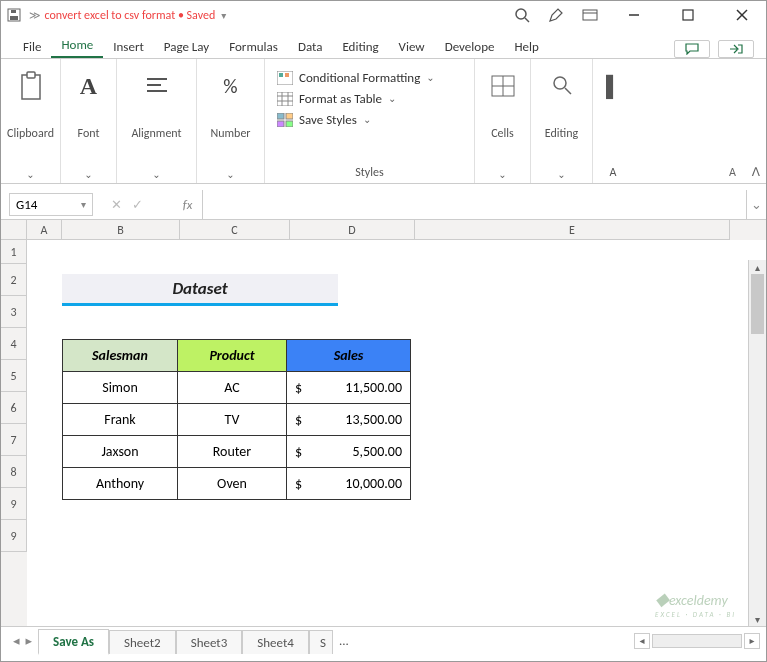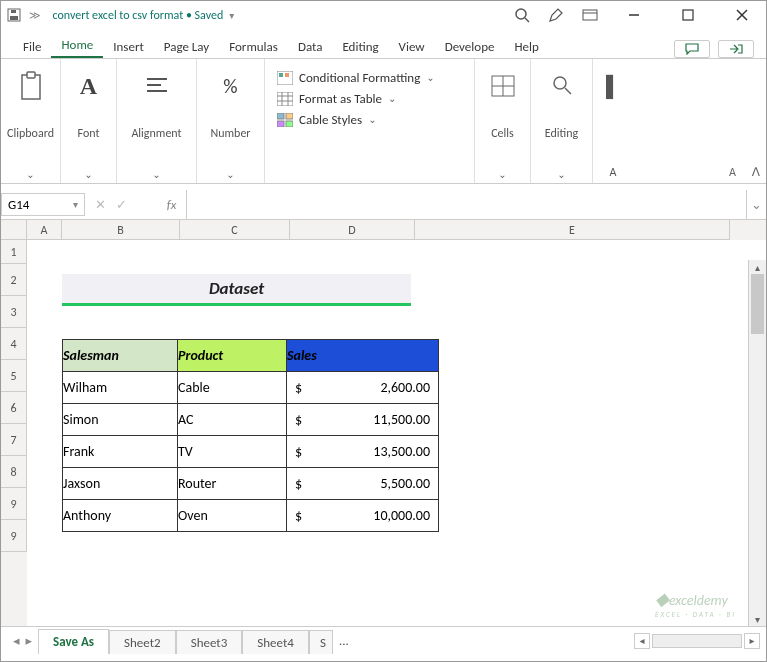--- a/index.html
+++ b/index.html
@@ -1,21 +1,21 @@
 <!DOCTYPE html>
 <html><head>
 <meta charset="utf-8">
 <style>
 * { box-sizing: border-box; margin: 0; padding: 0; font-family: "Segoe UI", Calibri, sans-serif; }
 body { background: #fff; width: 767px; height: 662px; overflow: hidden; position: relative; border: 1px solid #999; }
 
 
 .titlebar { height: 28px; background: #fff; display: flex; align-items: center; padding: 0 6px; font-size: 12px; color: #444; }
 .titlebar .left-icons { display: flex; gap: 8px; align-items: center; }
-.titlebar .filename { margin-left: 12px; color: #0f766e; }
+.titlebar .filename { margin-left: 4px; color: #ef4444; }
 .titlebar .right-icons { margin-left: auto; display: flex; gap: 18px; align-items: center; }
 .win-btn { width: 36px; height: 24px; display: flex; align-items: center; justify-content: center; color: #333; }
 
 
 .menubar { height: 30px; background: #fff; display: flex; align-items: flex-end; padding: 0 12px; border-bottom: 1px solid #ccc; font-size: 13px; }
 .menubar .tab { padding: 6px 10px 4px; color: #3a3a3a; cursor: pointer; }
 .menubar .tab.active { color: #217346; border-bottom: 2px solid #217346; font-weight: 500; }
 .menubar .right { margin-left: auto; display: flex; gap: 8px; }
 .menubar .rbtn { border: 1px solid #ccc; padding: 2px 10px; border-radius: 2px; color: #217346; font-size: 13px; }
 
@@ -26,46 +26,46 @@
 .ribbon-group .glabel { font-size: 12px; color: #555; padding-bottom: 2px; }
 .ribbon-group .drop { font-size: 10px; color: #666; margin-top: 2px; }
 .styles-group { padding: 8px 12px 2px; display: flex; flex-direction: column; justify-content: flex-start; flex: 0 0 auto; border-right: 1px solid #e0e0e0; }
 .styles-group .row { display: flex; align-items: center; gap: 6px; font-size: 13px; color: #333; padding: 3px 0; cursor: pointer; }
 .styles-group .glabel { text-align: center; font-size: 12px; color: #555; margin-top: auto; padding-bottom: 2px; }
 .ribbon-collapse { position: absolute; right: 6px; bottom: 4px; font-size: 12px; color: #666; cursor: pointer; }
 .ribbon-a { position: absolute; right: 30px; bottom: 4px; font-size: 12px; color: #666; }
 
 
 .fbar { height: 30px; display: flex; align-items: center; border-bottom: 1px solid #ccc; font-size: 13px; margin-top: 6px;}
-.namebox { width: 84px; border: 1px solid #ccc; margin: 0 0; padding: 3px 6px; display: flex; justify-content: space-between; align-items: center; background: #fff; }
+.namebox { width: 84px; border: 1px solid #ccc; margin: 0 8px; padding: 3px 6px; display: flex; justify-content: space-between; align-items: center; background: #fff; }
 .fx-btns { display: flex; gap: 10px; padding: 0 10px; color: #888; align-items: center; }
 .fx-input { flex: 1; border-left: 1px solid #ccc; height: 100%; display: flex; align-items: center; padding-left: 8px; }
 .fx-drop { width: 20px; text-align: center; color: #888; border-left: 1px solid #ccc; height: 100%; display:flex; align-items:center; justify-content:center;}
 
 
 .grid-wrap { position: relative; height: 386px; display: flex; }
 .col-headers { display: flex; height: 20px; background: #f3f2f1; font-size: 12px; color: #555; }
 .rowhead-space { width: 26px; border-right: 1px solid #ccc; border-bottom: 1px solid #ccc; background:#f3f2f1;}
 .colhead { border-right: 1px solid #ccc; border-bottom: 1px solid #ccc; display: flex; align-items: center; justify-content: center; }
 .row-headers { width: 26px; background: #f3f2f1; }
 .rowhead { height: 32px; border-bottom: 1px solid #ccc; border-right: 1px solid #ccc; font-size: 12px; color: #555; display: flex; align-items: center; justify-content: center; }
 .rowhead.r1 { height: 24px; }
 .cells { position: relative; flex: 1; background: #fff; }
 .cells::after { content:""; position:absolute; left:0; top:0; right:0; bottom:0; background:
   repeating-linear-gradient(to right, transparent 0, transparent 140px, #eee 140px, #eee 141px); opacity:0;}
 
 
 .sheet-table { position: absolute; left: 35px; top: 34px; }
-.title-cell { width: 349px; height: 32px; background: #f0f0f5; border-bottom: 3px solid #22c55e; text-align: center; font-weight: bold; font-size: 17px; font-style: italic; font-family: Calibri, sans-serif; line-height: 30px; color: #222;}
+.title-cell { width: 276px; height: 32px; background: #f0f0f5; border-bottom: 3px solid #0ea5e9; text-align: center; font-weight: bold; font-size: 17px; font-style: italic; font-family: Calibri, sans-serif; line-height: 30px; color: #222;}
 .data-table { margin-top: 33px; border-collapse: collapse; }
-.data-table th, .data-table td { border: 1px solid #333; height: 32px; font-size: 14px; text-align: left; }
+.data-table th, .data-table td { border: 1px solid #333; height: 32px; font-size: 14px; text-align: center; }
 .data-table th { font-weight: bold; font-style: italic; }
 .th-s { background: #d4e6c8; width: 115px; }
 .th-p { background: #bef264; width: 109px; }
-.th-v { background: #1d4ed8; width: 152px; }
+.th-v { background: #3b82f6; width: 124px; }
 .data-table td.sales { text-align: left; padding: 0 8px; }
 .data-table td.sales .cur { float: left; }
 .data-table td.sales .amt { float: right; }
 
 .vscroll { position: absolute; right: 0; top: 20px; bottom: 0; width: 18px; background: #f0f0f0; border-left: 1px solid #ccc; }
 .vscroll .thumb { position: absolute; top: 14px; left: 2px; right: 2px; height: 60px; background: #c8c8c8; }
 .vscroll .arr { position: absolute; left: 0; right: 0; height: 14px; display:flex; align-items:center; justify-content:center; font-size:10px; color:#666;}
 
 
 .sheettabs { height: 28px; border-top: 1px solid #ccc; display: flex; align-items: center; font-size: 13px; background: #fff; padding: 0 6px; }
@@ -212,23 +212,24 @@
       <span>Format as Table</span>
       <span style="font-size:10px;color:#666;">⌄</span>
     </div>
     <div class="row">
       <svg width="16" height="14">
           <rect x="0" y="0" width="7" height="6" fill="#8bc" stroke="#888"></rect>
           <rect x="9" y="0" width="7" height="6" fill="#fc8" stroke="#888"></rect>
           <rect x="0" y="8" width="7" height="6" fill="#c8f" stroke="#888"></rect>
           <rect x="9" y="8" width="7" height="6" fill="#8f8" stroke="#888"></rect>
         </svg>
-      <span>Cable Styles</span>
+      <span>Save Styles</span>
       <span style="font-size:10px;color:#666;">⌄</span>
     </div>
+    <span class="glabel">Styles</span>
   </div>
   <div class="ribbon-group" style="width:56px">
     <div class="icon">
         <svg width="24" height="22">
           <rect x="1" y="1" width="22" height="20" fill="none" stroke="#666"></rect>
           <line x1="1" y1="11" x2="23" y2="11" stroke="#666"></line>
           <line x1="12" y1="1" x2="12" y2="21" stroke="#666"></line>
         </svg>
       </div>
     <span class="glabel">Cells</span>
@@ -291,28 +292,20 @@
     <div class="cells">
       <div class="sheet-table">
         <div class="title-cell">Dataset</div>
         <table class="data-table">
           <tbody>
               <tr>
             <th class="th-s">Salesman</th>
             <th class="th-p">Product</th>
             <th class="th-v">Sales</th>
           </tr>
-          <tr>
-                <td>Wilham</td>
-                <td>Cable</td>
-                <td class="sales">
-                  <span class="cur">$</span>
-                  <span class="amt">2,600.00</span>
-                </td>
-              </tr>
           <tr>
                 <td>Simon</td>
                 <td>AC</td>
                 <td class="sales">
                   <span class="cur">$</span>
                   <span class="amt">11,500.00</span>
                 </td>
               </tr>
           <tr>
                 <td>Frank</td>

